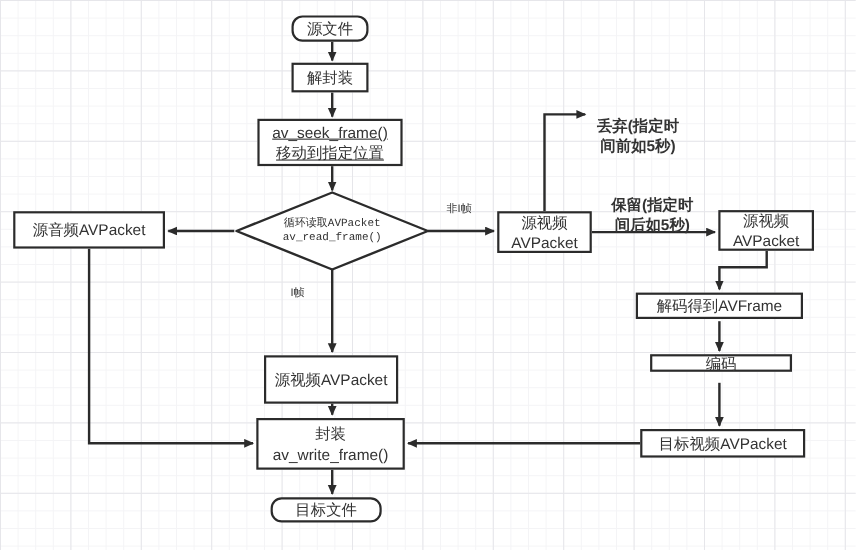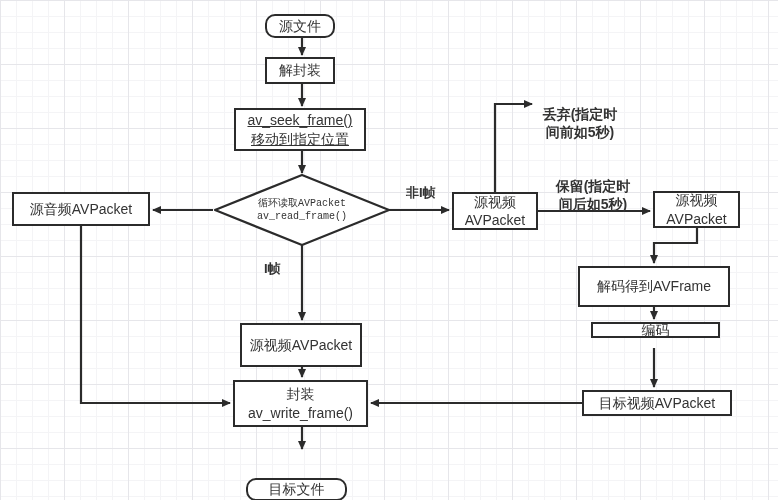--- a/index.html
+++ b/index.html
@@ -23,21 +23,21 @@
     display:flex;align-items:center;justify-content:center;
     text-align:center;color:#333333;
     font-size:14px;line-height:1.3;white-space:pre-line;
   }
   .rounded{border-radius:10px;}
   .diamond-label{
     position:absolute;display:flex;align-items:center;justify-content:center;
     text-align:center;color:#333333;font-size:10px;line-height:1.3;white-space:pre-line;font-family:Liberation Mono, monospace;
   }
   .edge-label{
-    position:absolute;color:#333333;font-size:13px;white-space:pre-line;line-height:1.25;font-weight:bold;
+    position:absolute;color:#333333;font-size:10px;white-space:pre-line;line-height:1.25;
   }
   .edge-label.bold{font-weight:700;font-size:14px;text-align:center;line-height:1.3;}
 </style>
 </head>
 <body>
 
 <div class="canvas">
 
   <svg class="edges" viewBox="0 0 778 500">
     <defs>
@@ -76,32 +76,32 @@
 av_read_frame()</div>
 
   <div class="node" style="left:12px;top:192px;width:138px;height:34px;">源音频AVPacket</div>
 
   <div class="node" style="left:452px;top:192px;width:86px;height:38px;">源视频
 AVPacket</div>
 
   <div class="node" style="left:653px;top:191px;width:87px;height:37px;">源视频
 AVPacket</div>
 
-  <div class="node" style="left:578px;top:266px;width:152px;height:41px;text-align:center;">解码得到AVFrame</div>
+  <div class="node" style="left:578px;top:266px;width:152px;height:24px;text-align:center;">解码得到AVFrame</div>
 
   <div class="node" style="left:591px;top:322px;width:129px;height:16px;">编码</div>
 
   <div class="node" style="left:582px;top:390px;width:150px;height:26px;">目标视频AVPacket</div>
 
   <div class="node" style="left:240px;top:323px;width:122px;height:44px;">源视频AVPacket</div>
 
   <div class="node" style="left:233px;top:380px;width:135px;height:47px;">封装
 av_write_frame()</div>
 
-  <div class="node rounded" style="left:246px;top:452px;width:101px;height:23px;margin-top:26px;">目标文件</div>
+  <div class="node rounded" style="left:246px;top:452px;width:101px;height:23px;">目标文件</div>
 
   <div class="edge-label" style="left:406px;top:185px;">非I帧</div>
 
   <div class="edge-label" style="left:264px;top:261px;">I帧</div>
 
   <div class="edge-label bold" style="left:540px;top:90px;width:80px;margin-top:15px;">丢弃(指定时
 间前如5秒)</div>
 
   <div class="edge-label bold" style="left:552px;top:177px;width:82px;">保留(指定时
 间后如5秒)</div>

